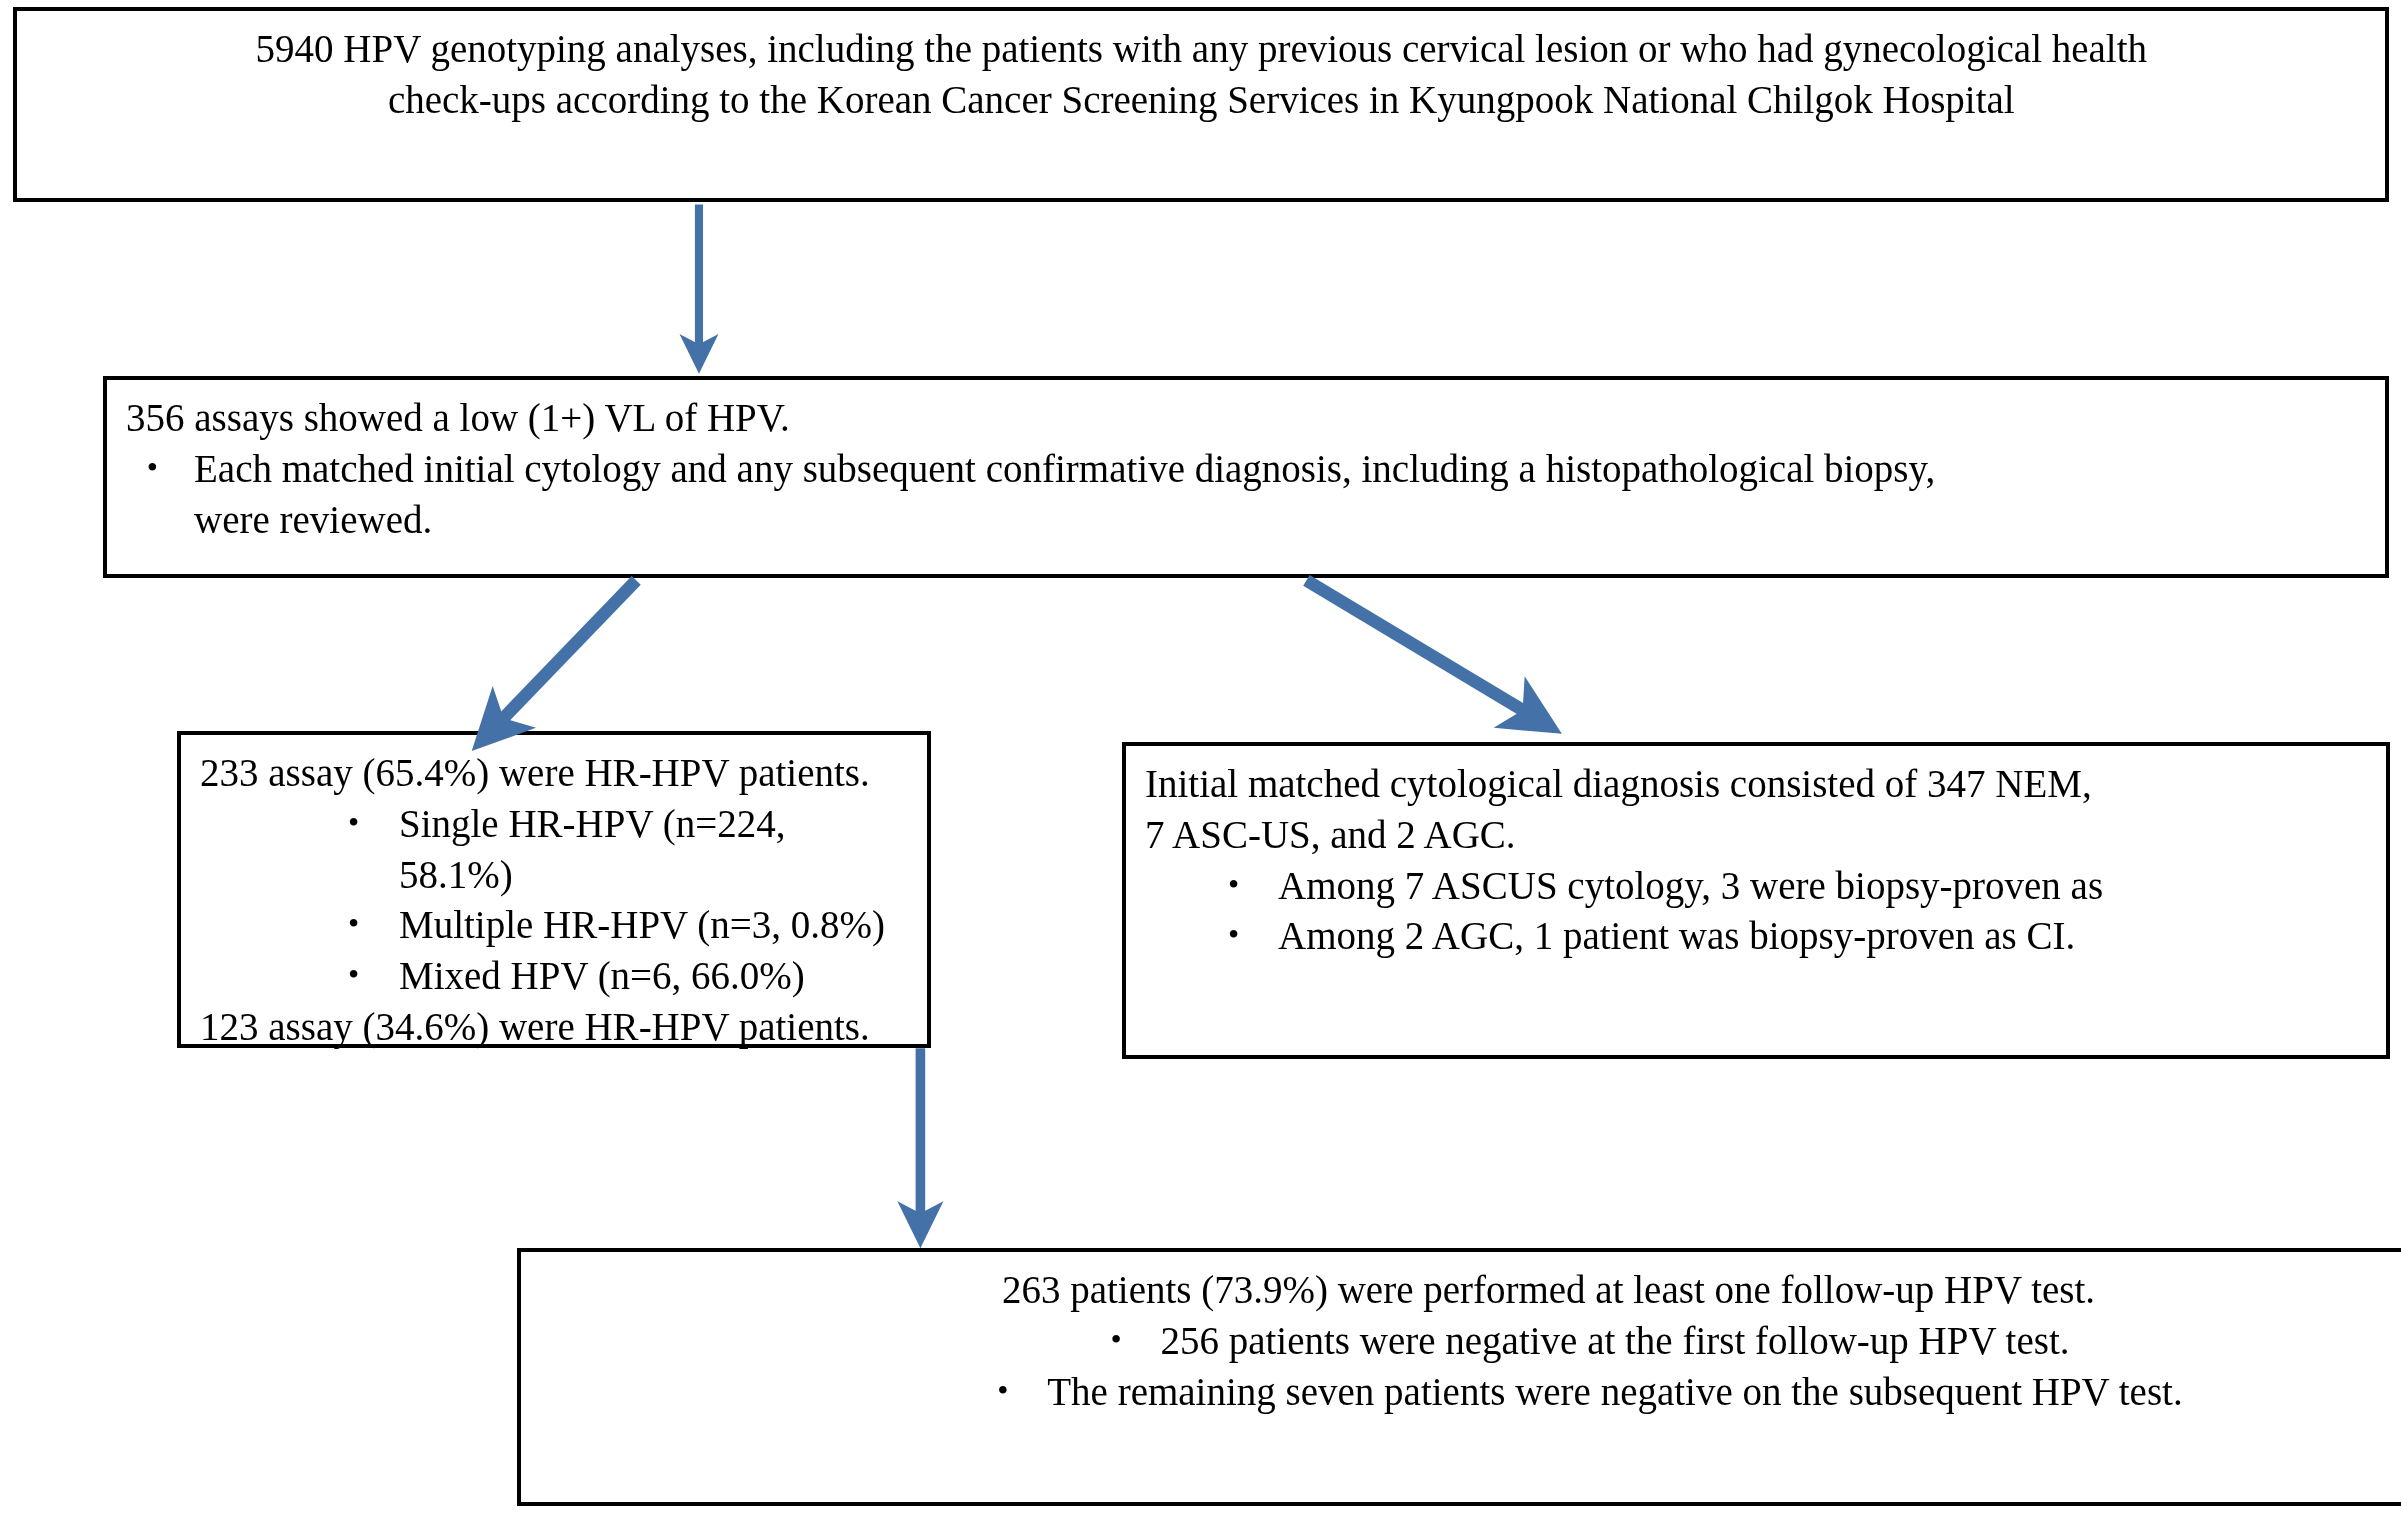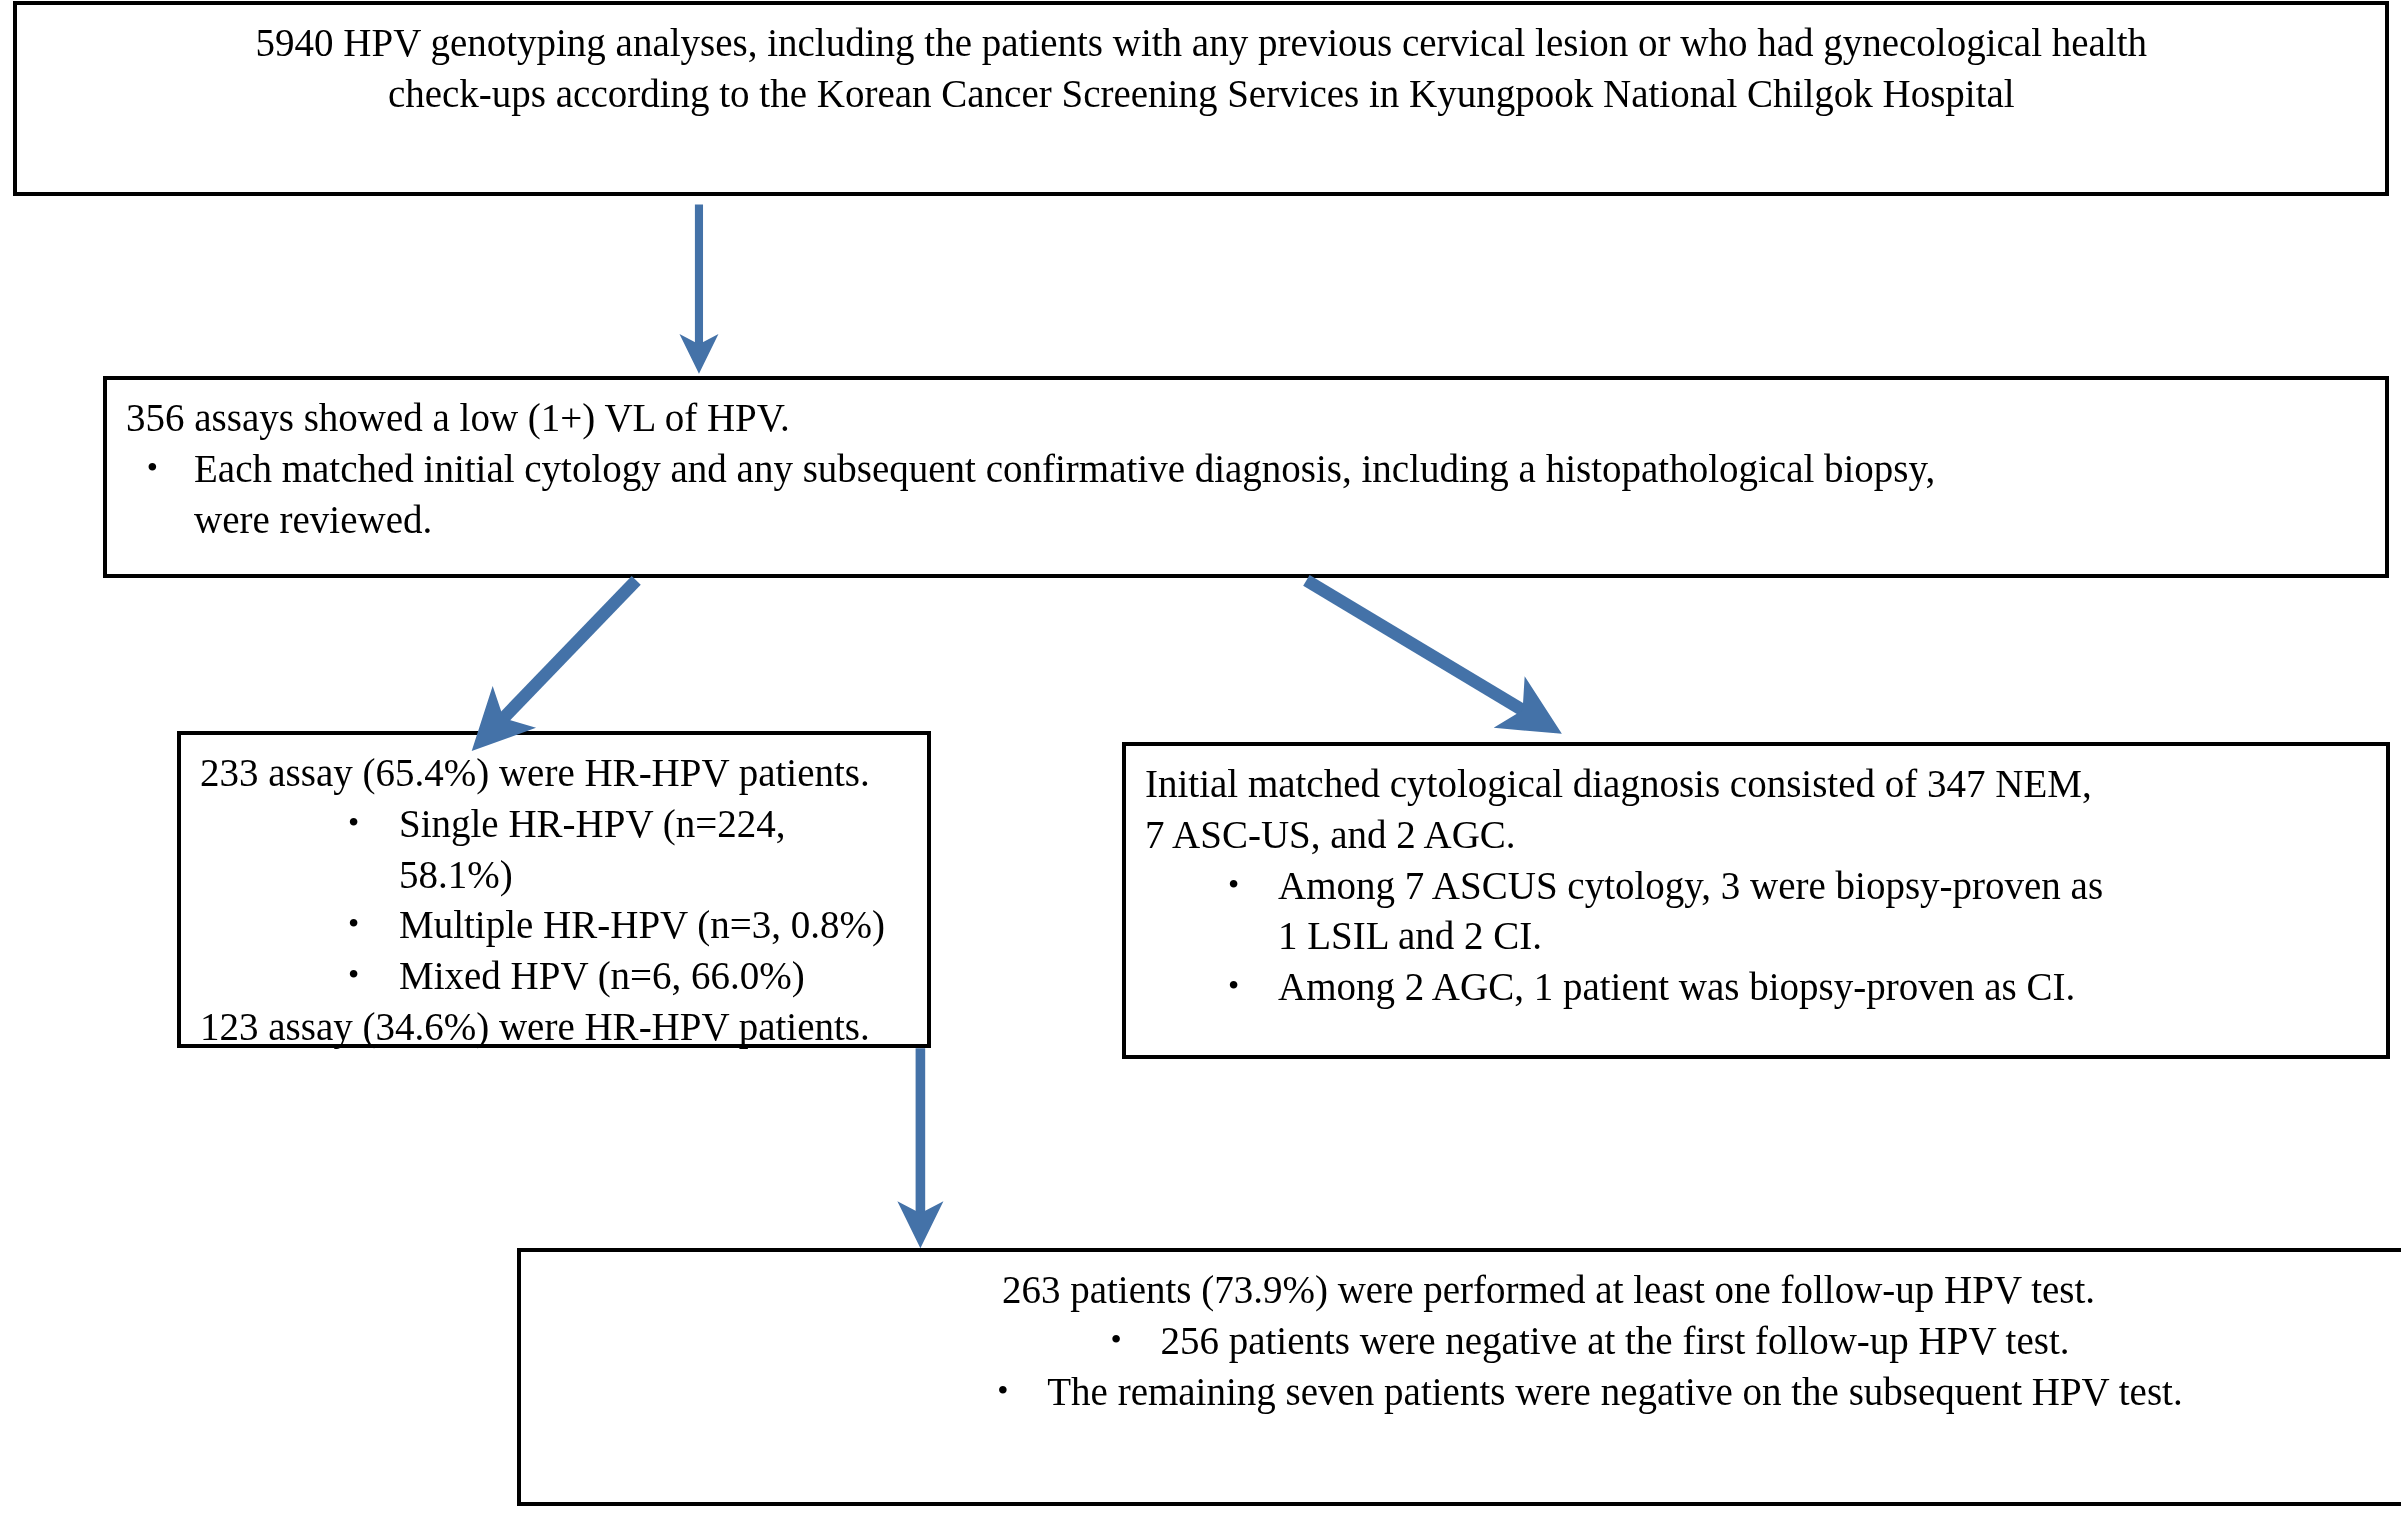--- a/index.html
+++ b/index.html
@@ -60,21 +60,21 @@
   }
   .bullet-item.indent-mid {
     padding-left: 133px;
   }
   .bullet-item.indent-mid::before {
     left: 83px;
   }
   .cont-line { display: block; }
 
   
-  #box-top      { left: 13.3px;   top: 1px;   width: 2376px; height: 195px; }
+  #box-top      { left: 13.3px;   top: 7px;   width: 2376px; height: 195px; }
   #box-second   { left: 103px;  top: 376px;  width: 2286px; height: 202px; }
   #box-left     { left: 177px;  top: 731px;  width: 754px; height: 317px; }
   #box-right    { left: 1122px; top: 731px;  width: 1268px; height: 317px; margin-top: 11px; }
   #box-bottom   { left: 517px;  top: 1248px; width: 2063px; height: 258px; }
 
   
   #arrow-layer {
     position: absolute;
     left: 0; top: 0;
     width: 2401px;
@@ -117,21 +117,20 @@
     </ul>
     <div class="para">123 assay (34.6%) were HR-HPV patients.</div>
   </div>
 
   <div class="flow-box" id="box-right">
     <div class="para">Initial matched cytological diagnosis consisted of 347 NEM,</div>
     <div class="para">7 ASC-US, and 2 AGC.</div>
     <ul class="bullet-list">
       <li class="bullet-item indent-mid">
         <span>Among 7 ASCUS cytology, 3 were biopsy-proven as</span>
-        <span class="cont-line">1 LSIL and 2 CI.</span>
       </li>
       <li class="bullet-item indent-mid">
         <span>Among 2 AGC, 1 patient was biopsy-proven as CI.</span>
       </li>
     </ul>
   </div>
 
   <div class="flow-box centered" id="box-bottom">
     <div class="para">263 patients (73.9%) were performed at least one follow-up HPV test.</div>
     <ul class="bullet-list">

